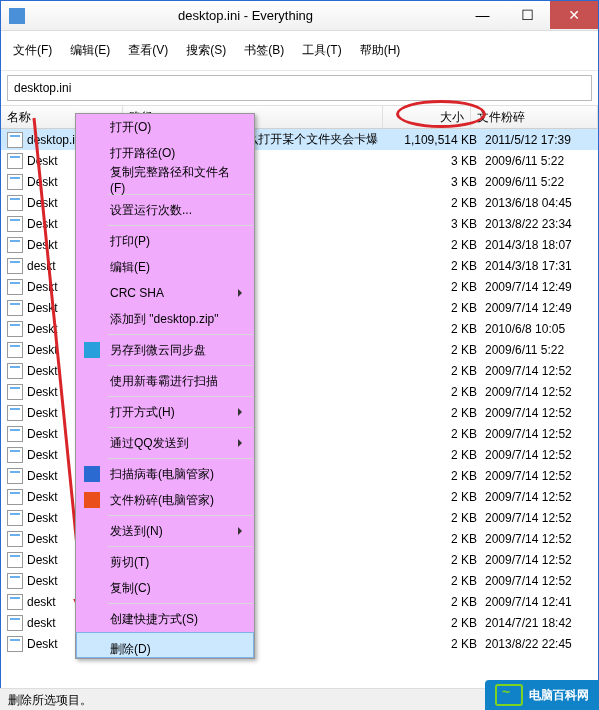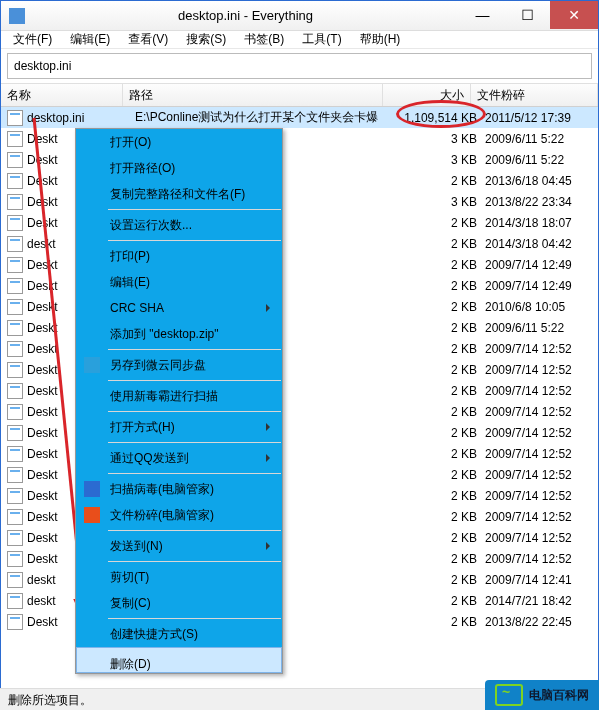--- a/index.html
+++ b/index.html
@@ -4,55 +4,55 @@
 <style>
 *{margin:0;padding:0;box-sizing:border-box;font-family:"Microsoft YaHei","SimSun",sans-serif;font-size:12px}
 body{background:#fff;width:599px;height:710px;overflow:hidden;position:relative}
 .window{border:1px solid #2b6bd1;background:#fff;height:100%}
 .titlebar{height:30px;background:linear-gradient(#fff,#f0f0f0);display:flex;align-items:center;padding:0 0 0 8px;border-bottom:1px solid #ddd}
 .titlebar-icon{width:16px;height:16px;background:#4a90d9;margin-right:6px;display:inline-block}
 .title-text{flex:1;text-align:center;font-size:13px}
 .win-btns{display:flex;height:100%}
 .win-btn{width:45px;height:28px;display:flex;align-items:center;justify-content:center;font-size:14px}
 .win-btn.close{background:#c75050;color:#fff;width:48px}
-.menubar{height:18px;display:flex;align-items:center;padding:0 6px;gap:6px;border-bottom:1px solid #e8e8e8}
+.menubar{height:40px;display:flex;align-items:center;padding:0 6px;gap:6px;border-bottom:1px solid #e8e8e8}
 .menu-item{padding:2px 6px}
 .searchbar{height:26px;border:1px solid #bbb;margin:4px 6px;padding:2px 6px;display:flex;align-items:center;background:#fff}
 .search-input{border:none;outline:none;width:100%;font-size:12px}
 .table{width:100%}
 .thead{height:24px;display:flex;border-top:1px solid #e0e0e0;border-bottom:1px solid #d0d0d0;background:linear-gradient(#fdfdfd,#f0f0f0)}
 .th{padding:4px 6px;border-right:1px solid #e0e0e0;display:flex;align-items:center}
 .th.name{width:122px}
 .th.path{width:260px}
 .th.size{width:88px;justify-content:flex-end}
 .th.date{flex:1}
 .tbody{}
 .row{height:21px;display:flex;align-items:center;padding:0 6px}
 .row.selected{background:#cce8ff}
 .row .cell{white-space:nowrap;overflow:hidden;text-overflow:ellipsis}
 .row .ico{width:16px;height:16px;margin-right:4px;flex-shrink:0;background:#fff;border:1px solid #999;position:relative}
 .row .ico::before{content:"";position:absolute;top:2px;left:2px;right:2px;height:2px;background:#6ab0ed}
 .row .name{width:108px}
 .row .path{width:262px}
 .row .size{width:88px;text-align:right;padding-right:8px}
 .row .date{flex:1}
-.contextmenu{position:absolute;left:75px;top:128px;width:208px;background:#0ea5e9;border:1px solid #979797;box-shadow:2px 2px 4px rgba(0,0,0,.3);z-index:50}
+.contextmenu{position:absolute;left:75px;top:113px;width:180px;background:#f0abfc;border:1px solid #979797;box-shadow:2px 2px 4px rgba(0,0,0,.3);z-index:50}
 .ctx-item{height:26px;display:flex;align-items:center;padding:0 24px 0 34px;position:relative}
 .ctx-item.hover{background:#cce8ff;border:1px solid #7eb4ea;padding:9px 23px 0 33px}
 .ctx-sep{height:1px;background:#d7d7d7;margin:2px 1px 2px 32px}
 .ctx-arrow{position:absolute;right:8px;top:50%;transform:translateY(-50%);border:4px solid transparent;border-left-color:#333}
 .ctx-icon{position:absolute;left:8px;width:16px;height:16px;top:5px}
 .ctx-icon.sync{background:#29a0dc}
 .ctx-icon.shield{background:#2b6bd1}
 .ctx-icon.shred{background:#e94e1b}
 .statusbar{position:absolute;bottom:0;left:0;right:0;height:22px;border-top:1px solid #ddd;padding:3px 8px;background:#f0f0f0}
 .oval{position:absolute;border:3px solid #d9252a;border-radius:50%;z-index:10}
 .oval1{left:396px;top:100px;width:90px;height:28px}
 .arrow-line{position:absolute;z-index:40;pointer-events:none}
-.watermark{position:absolute;right:0;bottom:0;display:flex;align-items:center;background:#1082c8;color:#0f172a;padding:4px 10px;font-size:18px;font-weight:bold;z-index:60;border-top-left-radius:4px}
+.watermark{position:absolute;right:0;bottom:0;display:flex;align-items:center;background:#1082c8;color:#ffffff;padding:4px 10px;font-size:18px;font-weight:bold;z-index:60;border-top-left-radius:4px}
 .watermark .wm-icon{width:28px;height:22px;border:2px solid #7ed321;border-radius:3px;margin-right:6px;position:relative}
 .watermark .wm-icon::after{content:"~";color:#7ed321;position:absolute;left:5px;top:-2px;font-size:14px}
 </style>
 </head>
 <body>
 
 <div class="window">
   <div class="titlebar">
     <span class="titlebar-icon"></span>
     <span class="title-text">desktop.ini - Everything</span>
@@ -125,21 +125,21 @@
           <span class="cell name">Deskt</span>
           <span class="cell path">\Windows\Sta...</span>
           <span class="cell size">2 KB</span>
           <span class="cell date">2014/3/18 18:07</span>
         </div>
         <div class="row">
           <span class="ico"></span>
           <span class="cell name">deskt</span>
           <span class="cell path"></span>
           <span class="cell size">2 KB</span>
-          <span class="cell date">2014/3/18 04:42</span>
+          <span class="cell date">2014/3/18 17:31</span>
         </div>
         <div class="row">
           <span class="ico"></span>
           <span class="cell name">Deskt</span>
           <span class="cell path"></span>
           <span class="cell size">2 KB</span>
           <span class="cell date">2009/7/14 12:49</span>
         </div>
         <div class="row">
           <span class="ico"></span>

